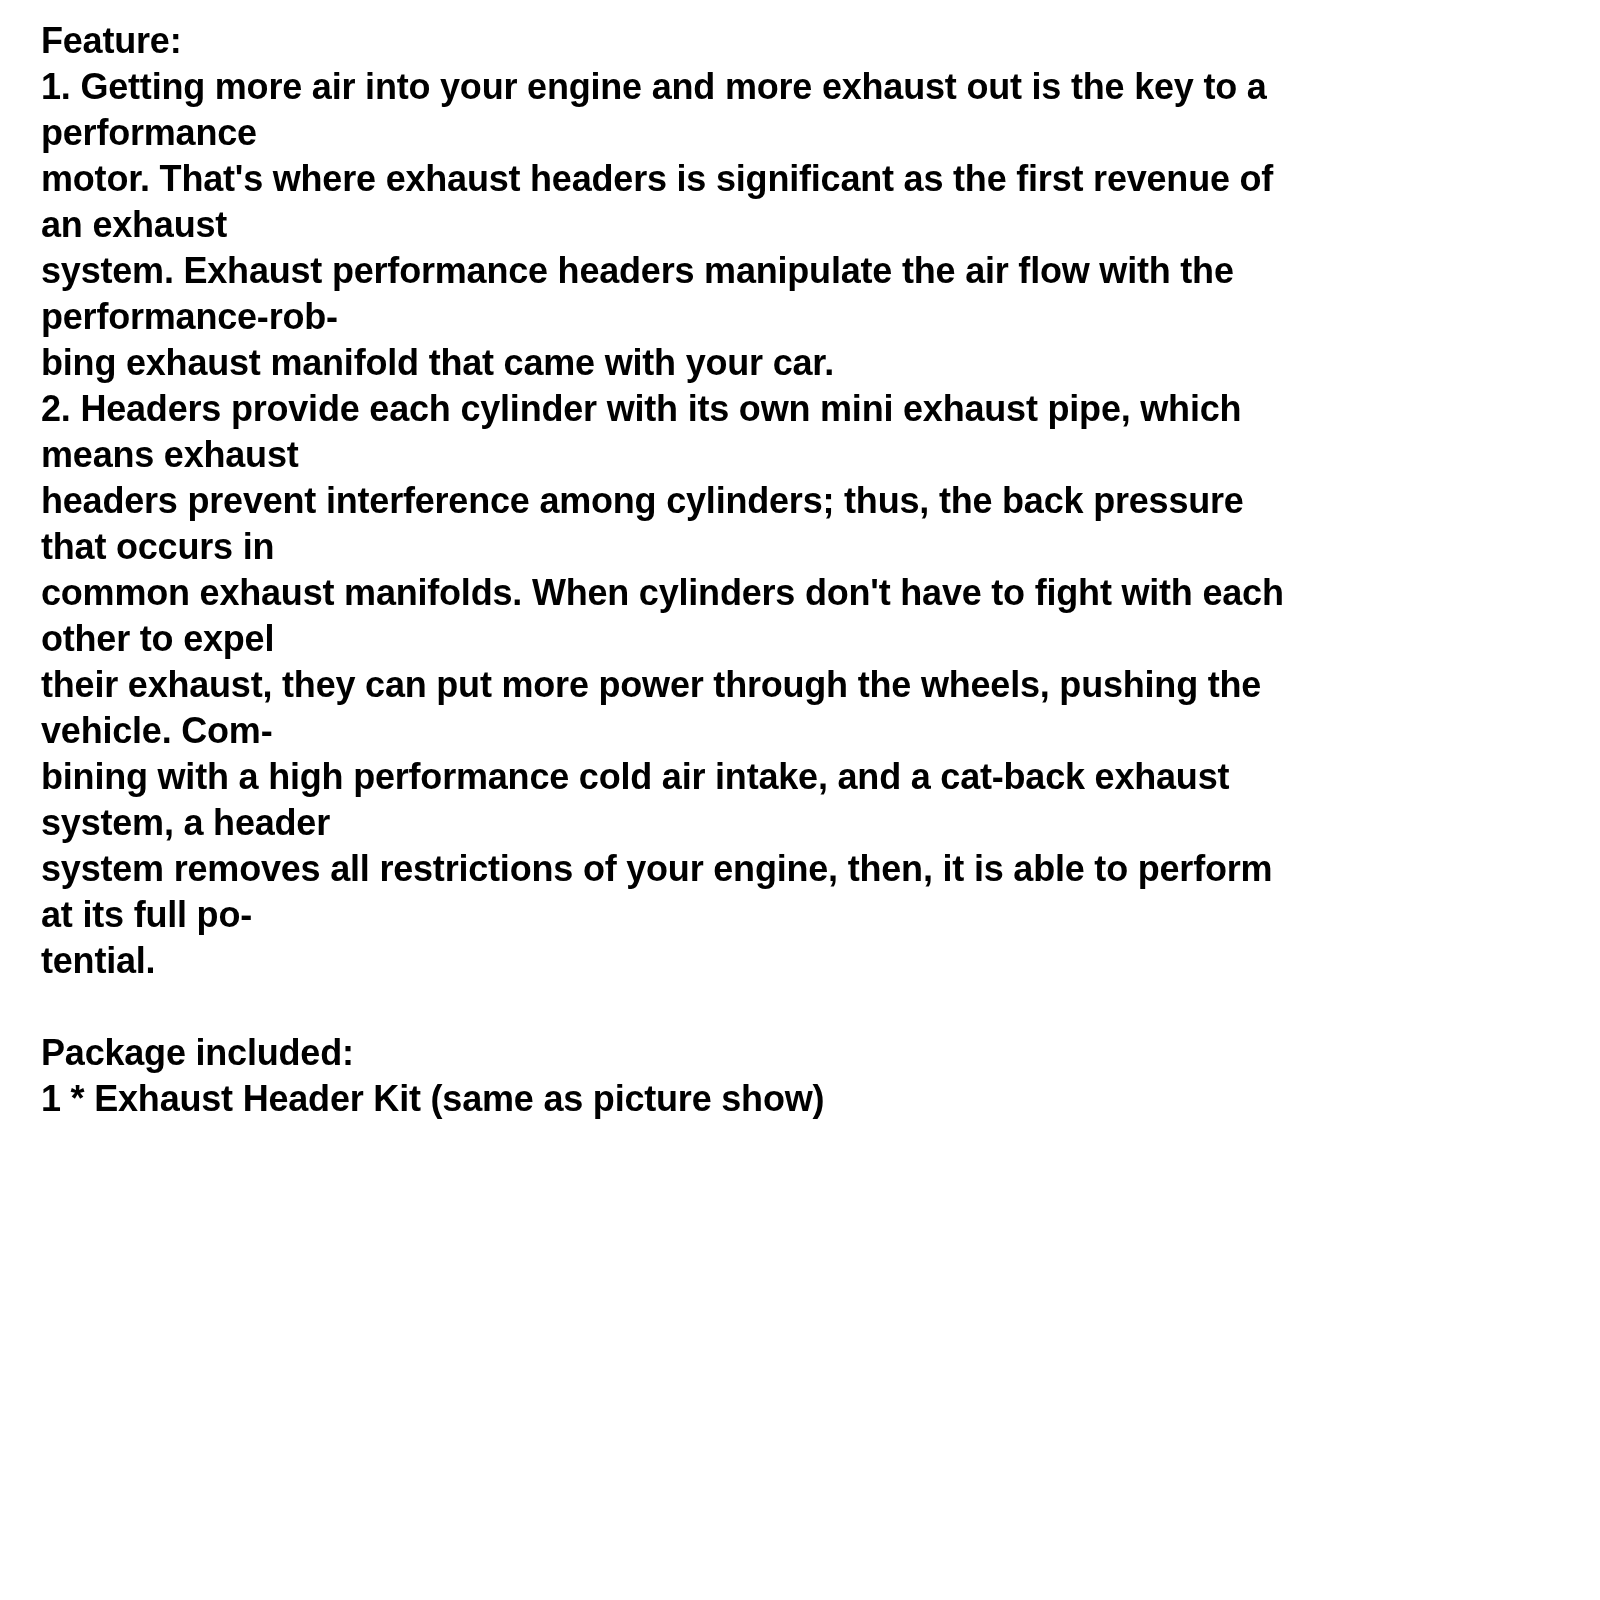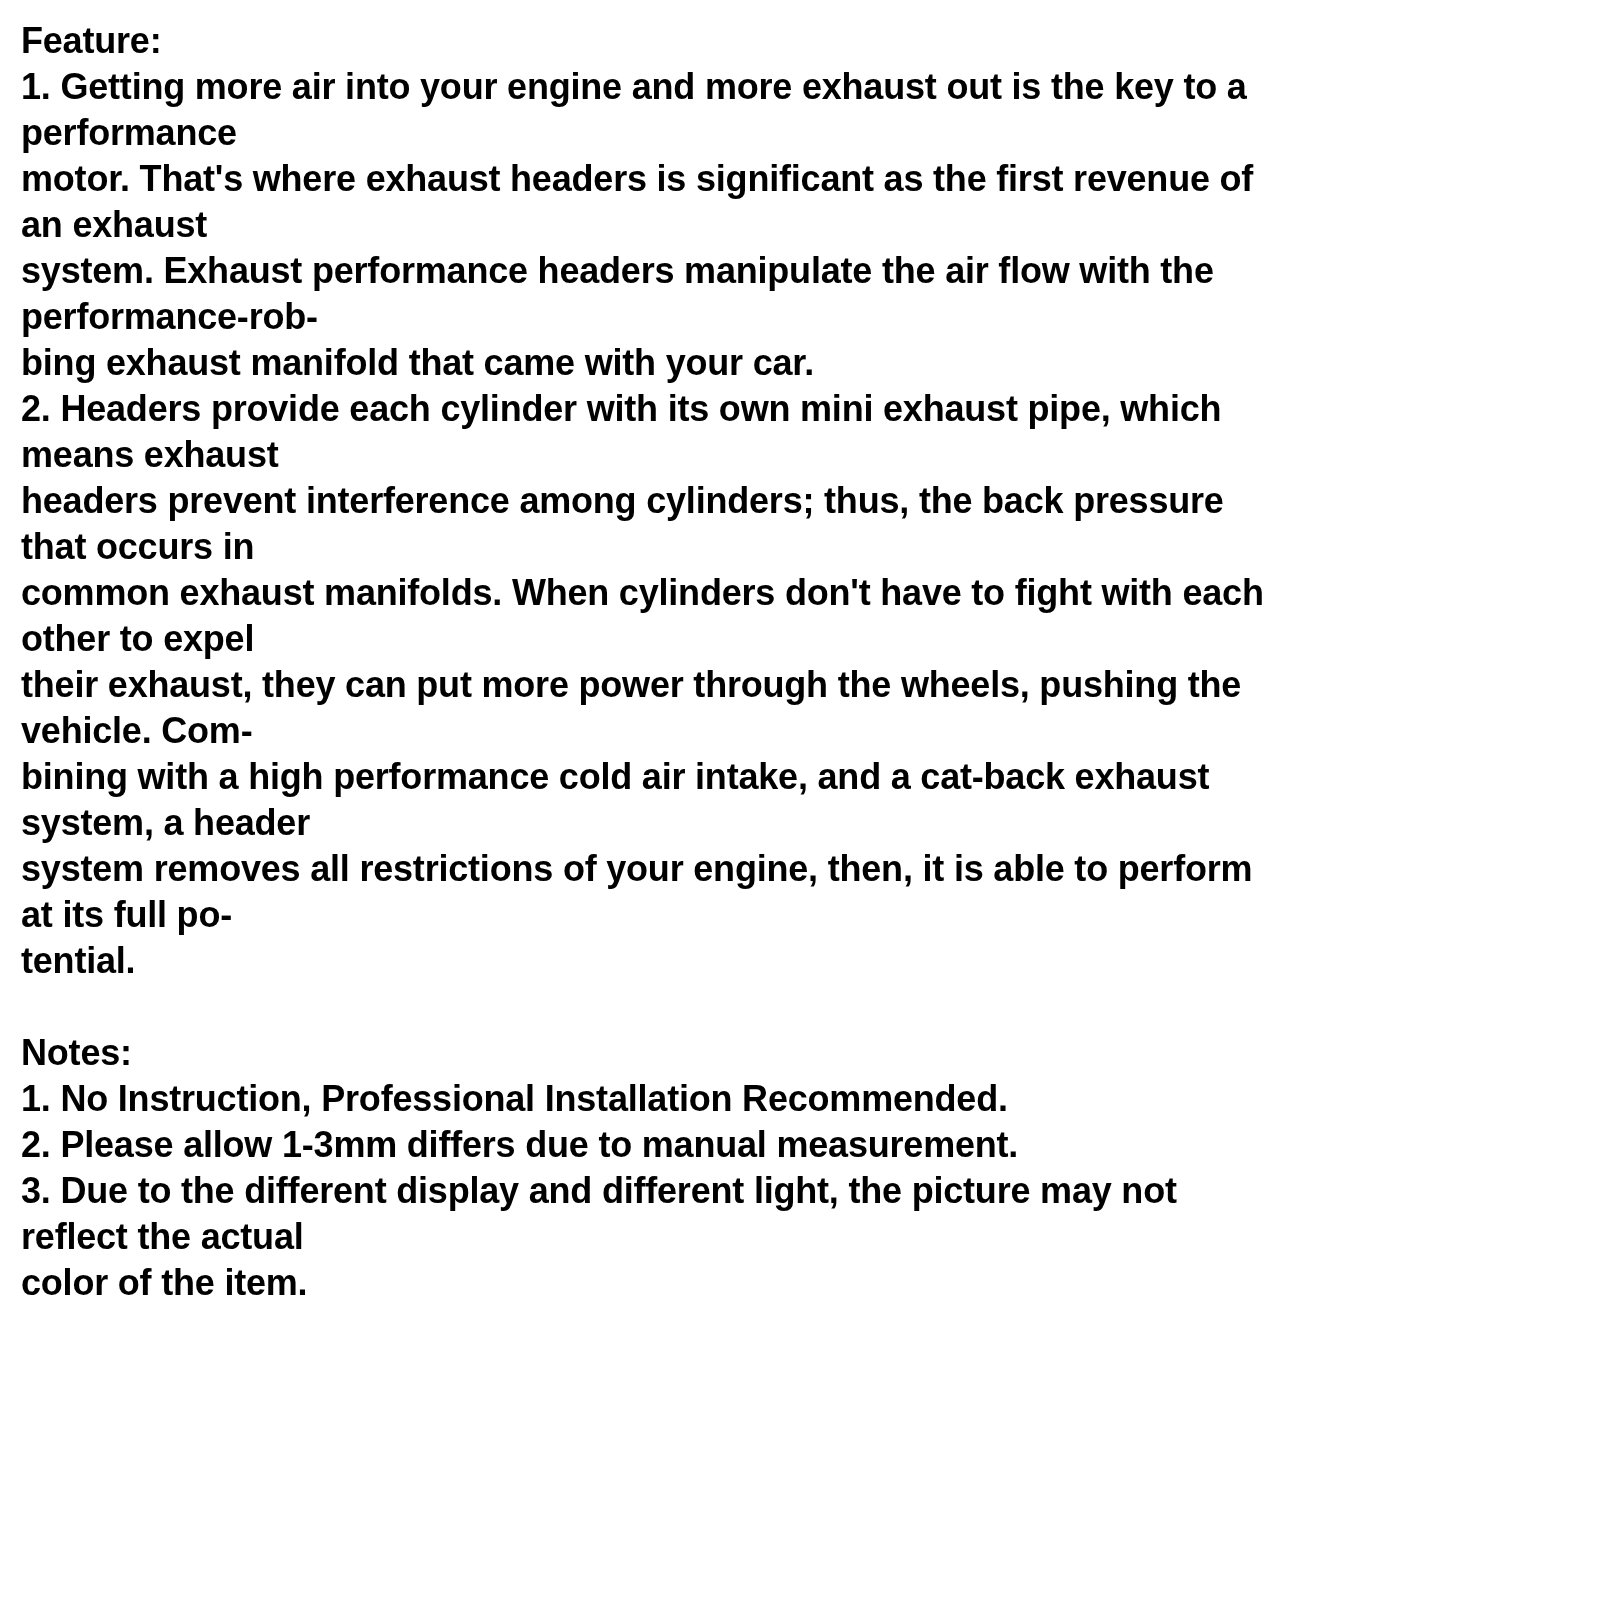--- a/index.html
+++ b/index.html
@@ -16,20 +16,21 @@
     box-sizing: border-box;
     width: 1312px;
     height: 1600px;
     padding: 18px 28px 0 21px;
     font-family: "Liberation Sans", sans-serif;
     font-weight: 700;
     font-size: 36px;
     line-height: 46px;
     color: #000000;
     letter-spacing: -0.2px;
+    margin-left: 20px;
   }
   .section {
     white-space: pre-line;
     margin: 0 0 46px 0;
   }
   .section:last-child {
     margin-bottom: 0;
   }
 </style>
 </head>
@@ -41,18 +42,15 @@
 motor. That's where exhaust headers is significant as the first revenue of an exhaust
 system. Exhaust performance headers manipulate the air flow with the performance-rob-
 bing exhaust manifold that came with your car.
 2. Headers provide each cylinder with its own mini exhaust pipe, which means exhaust
 headers prevent interference among cylinders; thus, the back pressure that occurs in
 common exhaust manifolds. When cylinders don't have to fight with each other to expel
 their exhaust, they can put more power through the wheels, pushing the vehicle. Com-
 bining with a high performance cold air intake, and a cat-back exhaust system, a header
 system removes all restrictions of your engine, then, it is able to perform at its full po-
 tential.</div>
-  <div class="section">Notes:
-1. No Instruction, Professional Installation Recommended.
-2. Please allow 1-3mm differs due to manual measurement.
-3. Due to the different display and different light, the picture may not reflect the actual
-color of the item.</div>
+  <div class="section">Package included:
+1 * Exhaust Header Kit (same as picture show)</div>
 </div>
 
 </body></html>

